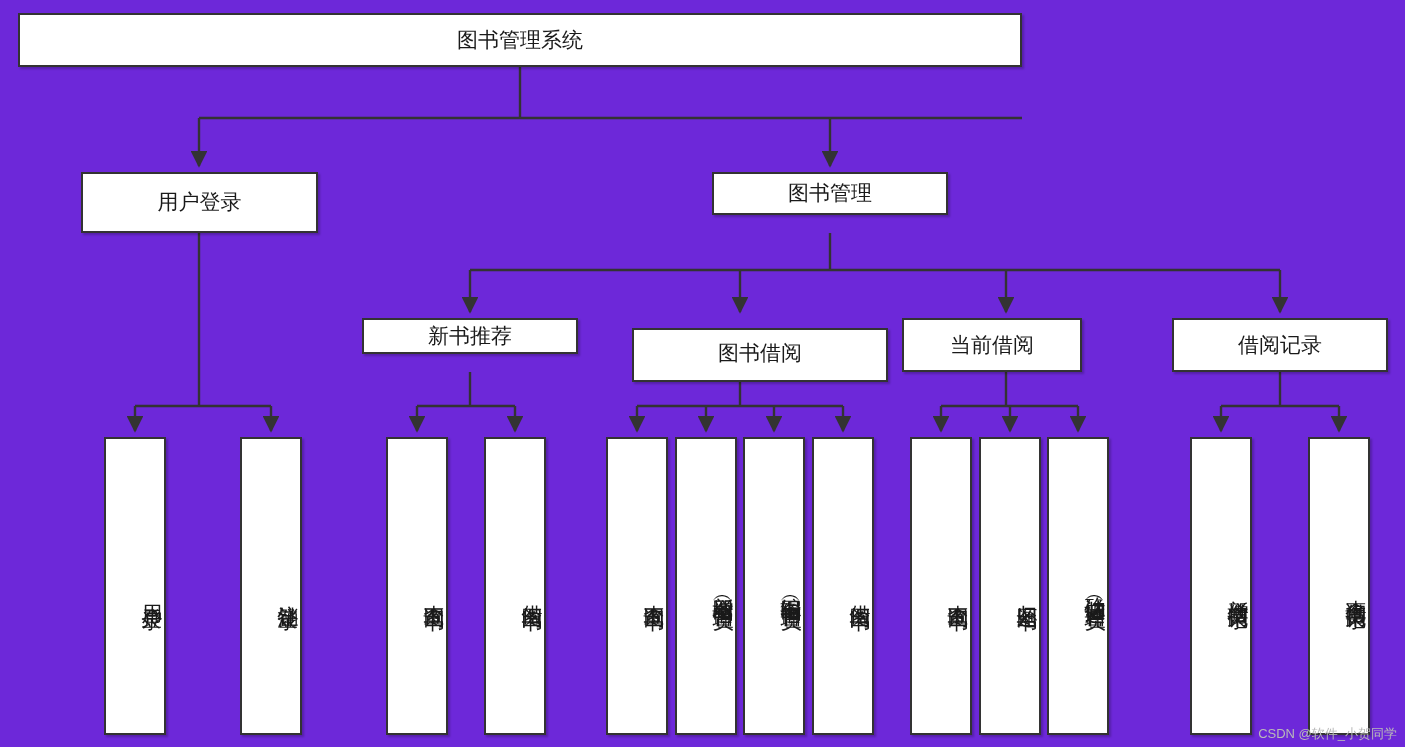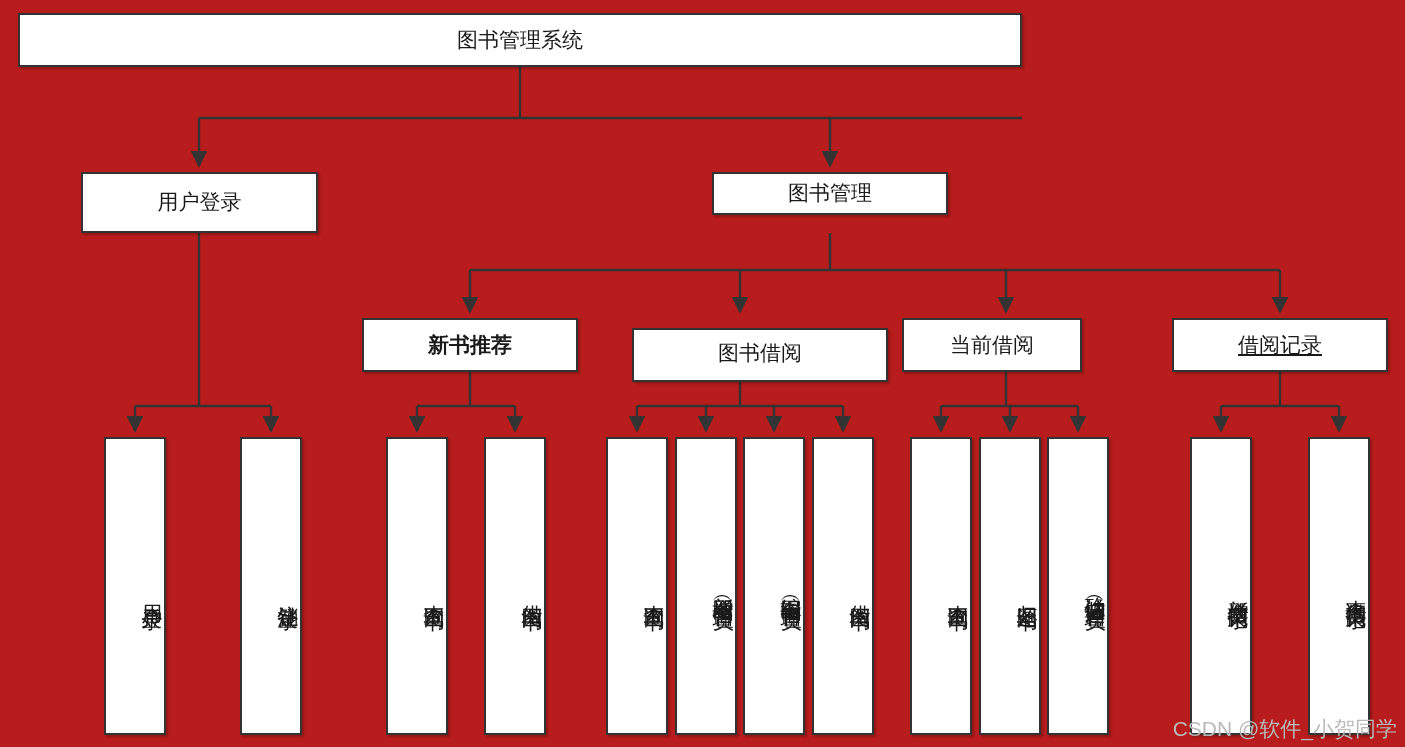--- a/index.html
+++ b/index.html
@@ -7,21 +7,21 @@
     padding: 0;
     background: #ffffff;
   }
   body {
     font-family: "Liberation Sans", "DejaVu Sans", sans-serif;
   }
   #canvas {
     position: relative;
     width: 1405px;
     height: 747px;
-    background: #b91c1c;
+    background: #6d28d9;
     overflow: hidden;
   }
   #wires {
     position: absolute;
     left: 0;
     top: 0;
     width: 1405px;
     height: 747px;
     pointer-events: none;
   }
@@ -53,21 +53,21 @@
   .node.vert.tall {
     padding-top: 6px;
   }
   .node .label {
     display: block;
   }
   #watermark {
     position: absolute;
     right: 8px;
     bottom: 4px;
-    font-size: 21px;
+    font-size: 13px;
     color: #b9b9b9;
     white-space: nowrap;
     pointer-events: none;
   }
 </style>
 </head>
 <body>
 
 <div id="canvas">
 
@@ -126,33 +126,33 @@
   </div>
 
   <div class="node horiz" style="left:81px; top:172px; width:237px; height:61px;">
     <span class="label">用户登录</span>
   </div>
 
   <div class="node horiz" style="left:712px; top:172px; width:236px; height:43px;">
     <span class="label">图书管理</span>
   </div>
 
-  <div class="node horiz" style="left:362px; top:318px; width:216px; height:54px;font-weight:bold;">
+  <div class="node horiz" style="left:362px; top:318px; width:216px; height:36px;">
     <span class="label">新书推荐</span>
   </div>
 
   <div class="node horiz" style="left:632px; top:328px; width:256px; height:54px;font-family:Liberation Mono, monospace;">
     <span class="label">图书借阅</span>
   </div>
 
   <div class="node horiz" style="left:902px; top:318px; width:180px; height:54px;">
     <span class="label">当前借阅</span>
   </div>
 
-  <div class="node horiz" style="left:1172px; top:318px; width:216px; height:54px;text-decoration:underline;">
+  <div class="node horiz" style="left:1172px; top:318px; width:216px; height:54px;">
     <span class="label">借阅记录</span>
   </div>
 
   <div class="node vert" style="left:104px; top:437px; width:62px; height:298px;">
     <span class="label">用户登录</span>
   </div>
 
   <div class="node vert" style="left:240px; top:437px; width:62px; height:298px;">
     <span class="label">注销登录</span>
   </div>

